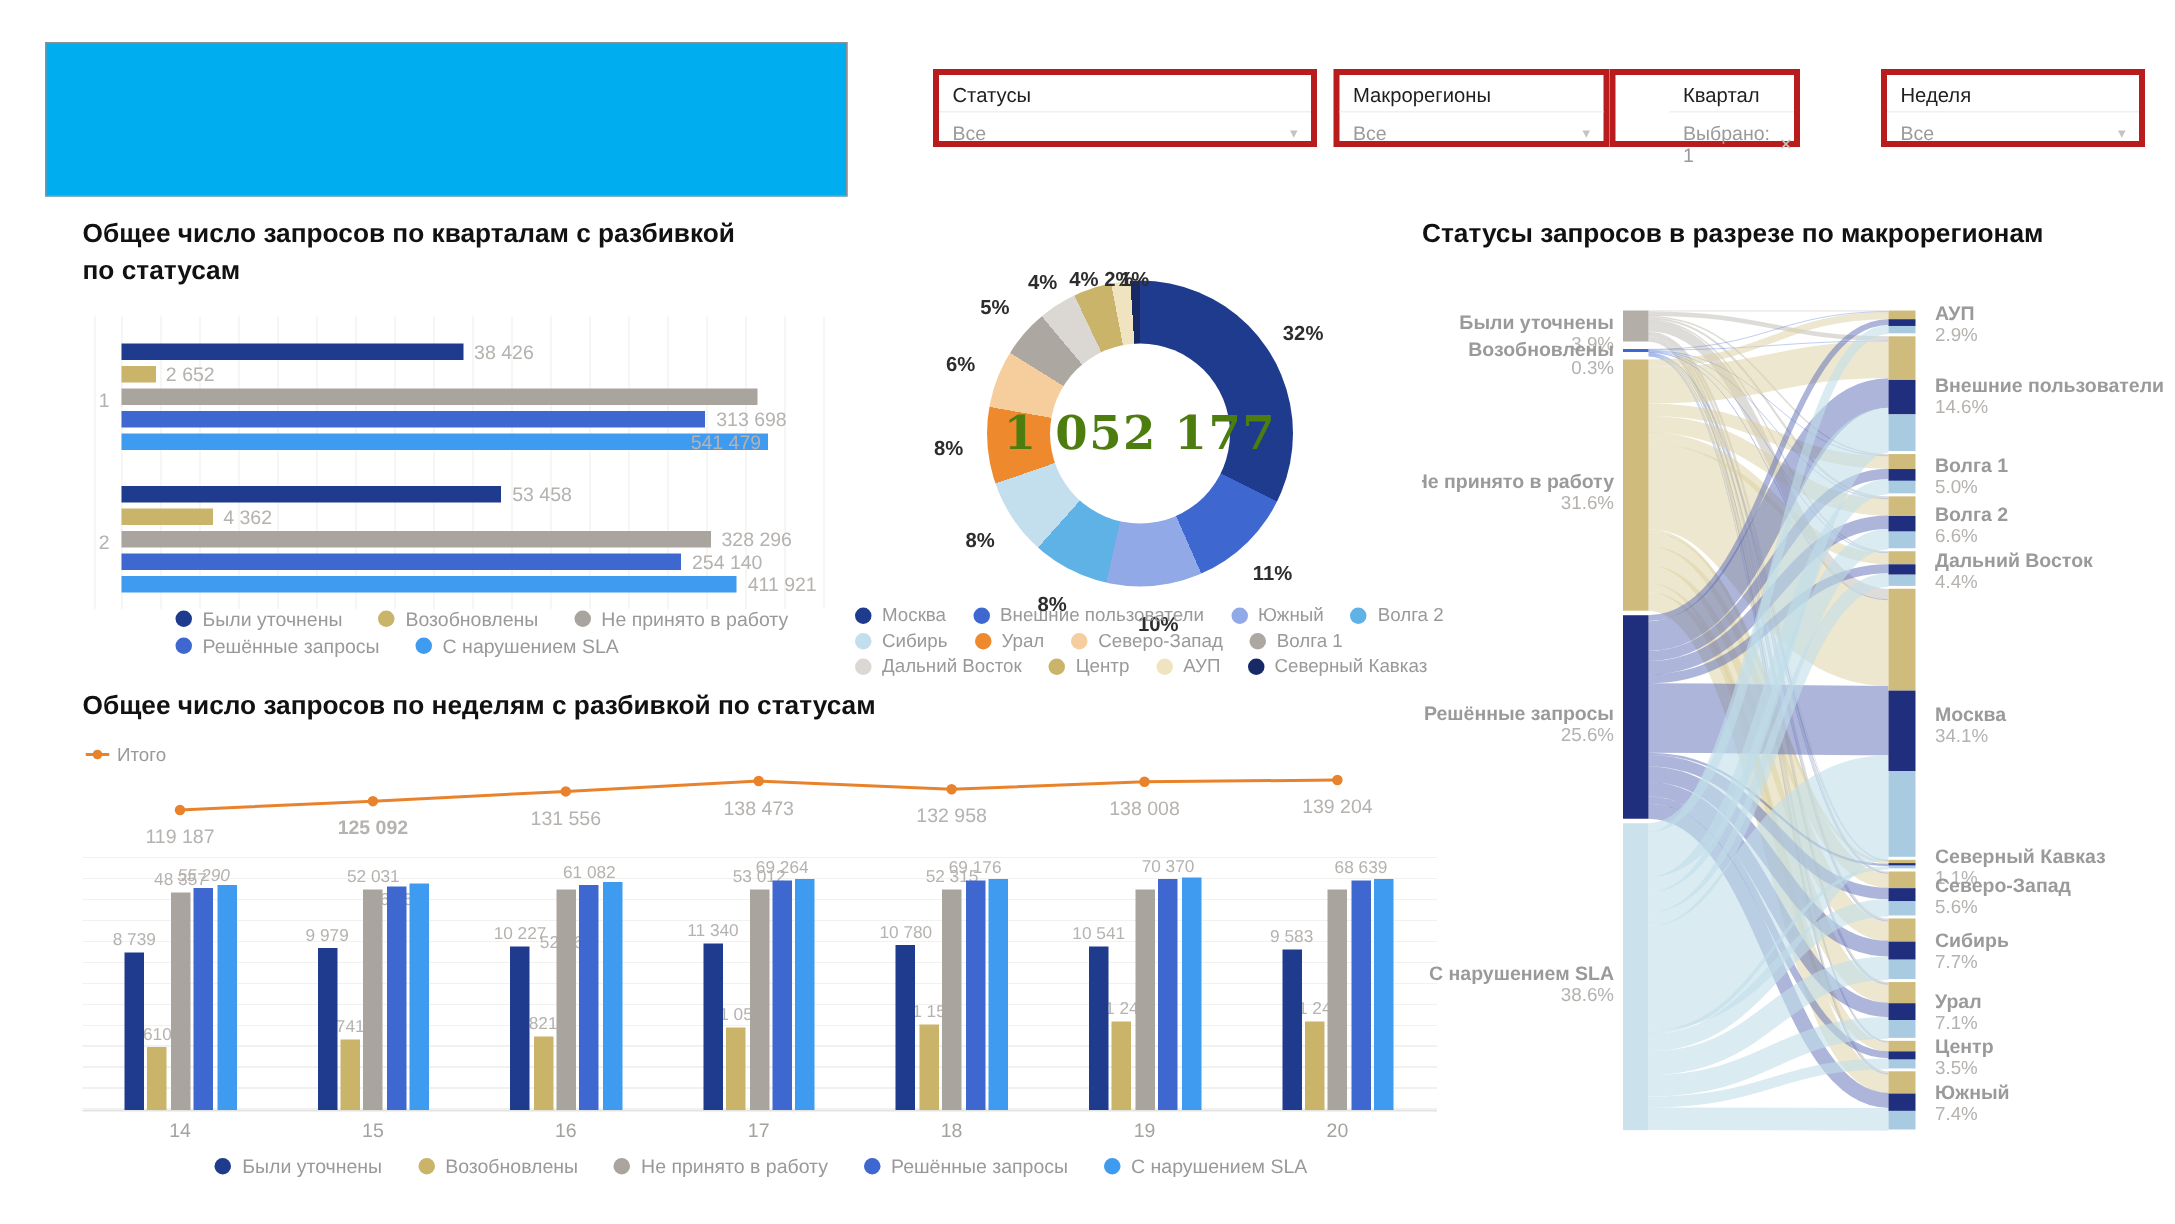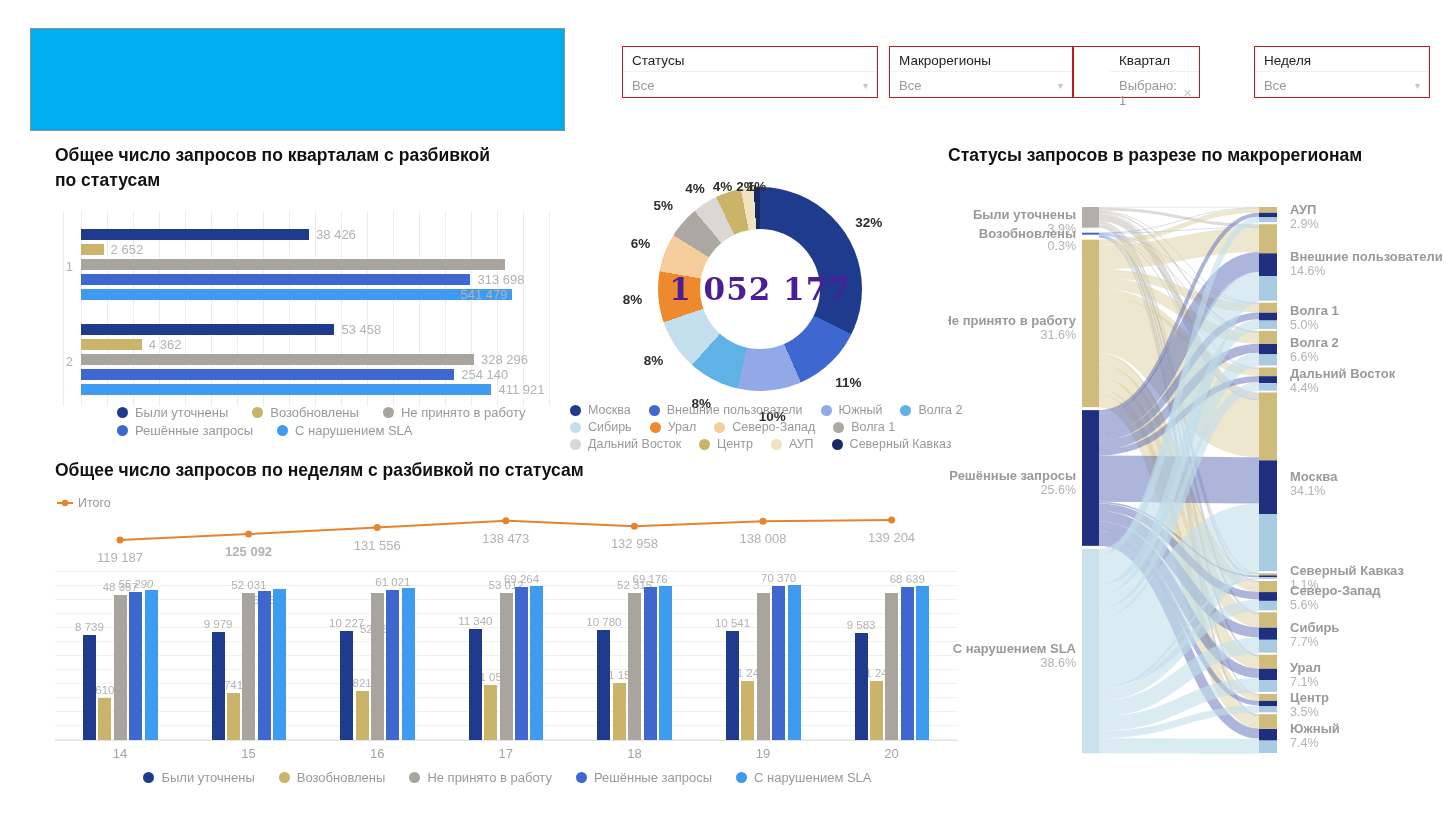--- a/index.html
+++ b/index.html
@@ -5,21 +5,21 @@
   html,body{margin:0;padding:0;background:#fff;}
   #canvas{position:relative;width:1450px;height:816px;background:#ffffff;
           font-family:"Liberation Sans",sans-serif;overflow:hidden;}
 
   
   #logo{position:absolute;left:30px;top:28px;width:535px;height:103px;
         background:#00AEEF;border:1px solid #8a9096;box-sizing:border-box;}
 
   
   .filter-box{position:absolute;top:46px;height:52px;background:#fff;
-              border:1px solid #b91c1c;box-sizing:border-box;}
+              border:4px solid #b91c1c;box-sizing:border-box;}
   .f-label{font-size:13.5px;color:#1f1f1f;padding:6px 9px 3px 9px;
            border-bottom:1px solid #efeff4;}
   .f-value{font-size:13px;color:#9a9a9a;padding:6px 9px;display:flex;
            justify-content:space-between;align-items:center;}
   .f-icon{color:#c4c4c4;font-size:10px;margin-left:6px;}
 
   .chart-title{font-weight:bold;font-size:17.5px;line-height:1.42;color:#111;}
 
   
   #qchart{position:absolute;left:55px;top:143px;width:515px;height:300px;}
@@ -35,21 +35,21 @@
   .legend-item{display:flex;gap:7px;align-items:center;font-size:13px;color:#9b9998;white-space:nowrap;}
   .legend-dot{width:11px;height:11px;border-radius:50%;flex:0 0 auto;}
   #q-legend{position:absolute;left:62px;top:262px;display:flex;flex-direction:column;gap:3px;}
 
   
   #donut-block{position:absolute;left:568px;top:145px;width:400px;height:310px;}
   #donut-wrap{position:absolute;left:0;top:33px;width:392px;height:222px;}
   #donut-ring{position:absolute;left:90px;top:9px;width:204px;height:204px;border-radius:50%;}
   #donut-hole{position:absolute;left:132px;top:51px;width:120px;height:120px;border-radius:50%;
               background:#fff;display:flex;align-items:center;justify-content:center;}
-  #donut-total{font-family:"DejaVu Serif",serif;font-weight:bold;font-size:31px;color:#4c1d95;
+  #donut-total{font-family:"DejaVu Serif",serif;font-weight:bold;font-size:31px;color:#4d7c0f;
                letter-spacing:1px;white-space:nowrap;}
   .pct-label{position:absolute;font-size:13.5px;font-weight:bold;color:#2d2d2d;
              transform:translate(-50%,-50%);white-space:nowrap;}
   #donut-legend{position:absolute;left:2px;top:258px;display:flex;flex-direction:column;gap:3px;}
   #donut-legend .legend-row{gap:18px;}
   #donut-legend .legend-item{font-size:12.5px;}
 
   
   #sankey{position:absolute;left:948px;top:143px;width:500px;height:670px;}
   #s-title{white-space:nowrap;}
@@ -417,21 +417,21 @@
         <div class="w-bar" style="left: 202.8px; height: 149px; background: rgb(62, 104, 208);"></div>
         <span class="w-val" style="left: 209.3px; top: 24px; text-align: center;">56 951</span>
         <div class="w-bar" style="left: 218.2px; height: 151px; background: rgb(62, 155, 240);"></div>
         <div class="w-bar" style="left: 285.2px; height: 109px; background: rgb(31, 59, 141);"></div>
         <span class="w-val" style="left: 291.7px; top: 47.4736px;">10 227</span>
         <div class="w-bar" style="left: 300.6px; height: 49px; background: rgb(201, 180, 106);"></div>
         <span class="w-val" style="left: 307.1px; top: 106.625px;">821</span>
         <div class="w-bar" style="left: 316px; height: 147px; background: rgb(169, 164, 157);"></div>
         <span class="w-val" style="left: 322.5px; top: 9.12748px; margin-top: 44px;">52 464</span>
         <div class="w-bar" style="left: 331.4px; height: 150px; background: rgb(62, 104, 208);"></div>
-        <span class="w-val" style="left: 337.9px; top: 5.57259px;">61 021</span>
+        <span class="w-val" style="left: 337.9px; top: 5.57259px;">61 082</span>
         <div class="w-bar" style="left: 346.8px; height: 152px; background: rgb(62, 155, 240);"></div>
         <div class="w-bar" style="left: 413.8px; height: 111px; background: rgb(31, 59, 141);"></div>
         <span class="w-val" style="left: 420.3px; top: 45.0509px;">11 340</span>
         <div class="w-bar" style="left: 429.2px; height: 55px; background: rgb(201, 180, 106);"></div>
         <span class="w-val" style="left: 435.7px; top: 100.856px;">1 05</span>
         <div class="w-bar" style="left: 444.6px; height: 147px; background: rgb(169, 164, 157);"></div>
         <span class="w-val" style="left: 451.1px; top: 8.88379px;">53 012</span>
         <div class="w-bar" style="left: 460px; height: 153px; background: rgb(62, 104, 208);"></div>
         <span class="w-val" style="left: 466.5px; top: 2.61259px;">69 264</span>
         <div class="w-bar" style="left: 475.4px; height: 154px; background: rgb(62, 155, 240);"></div>

